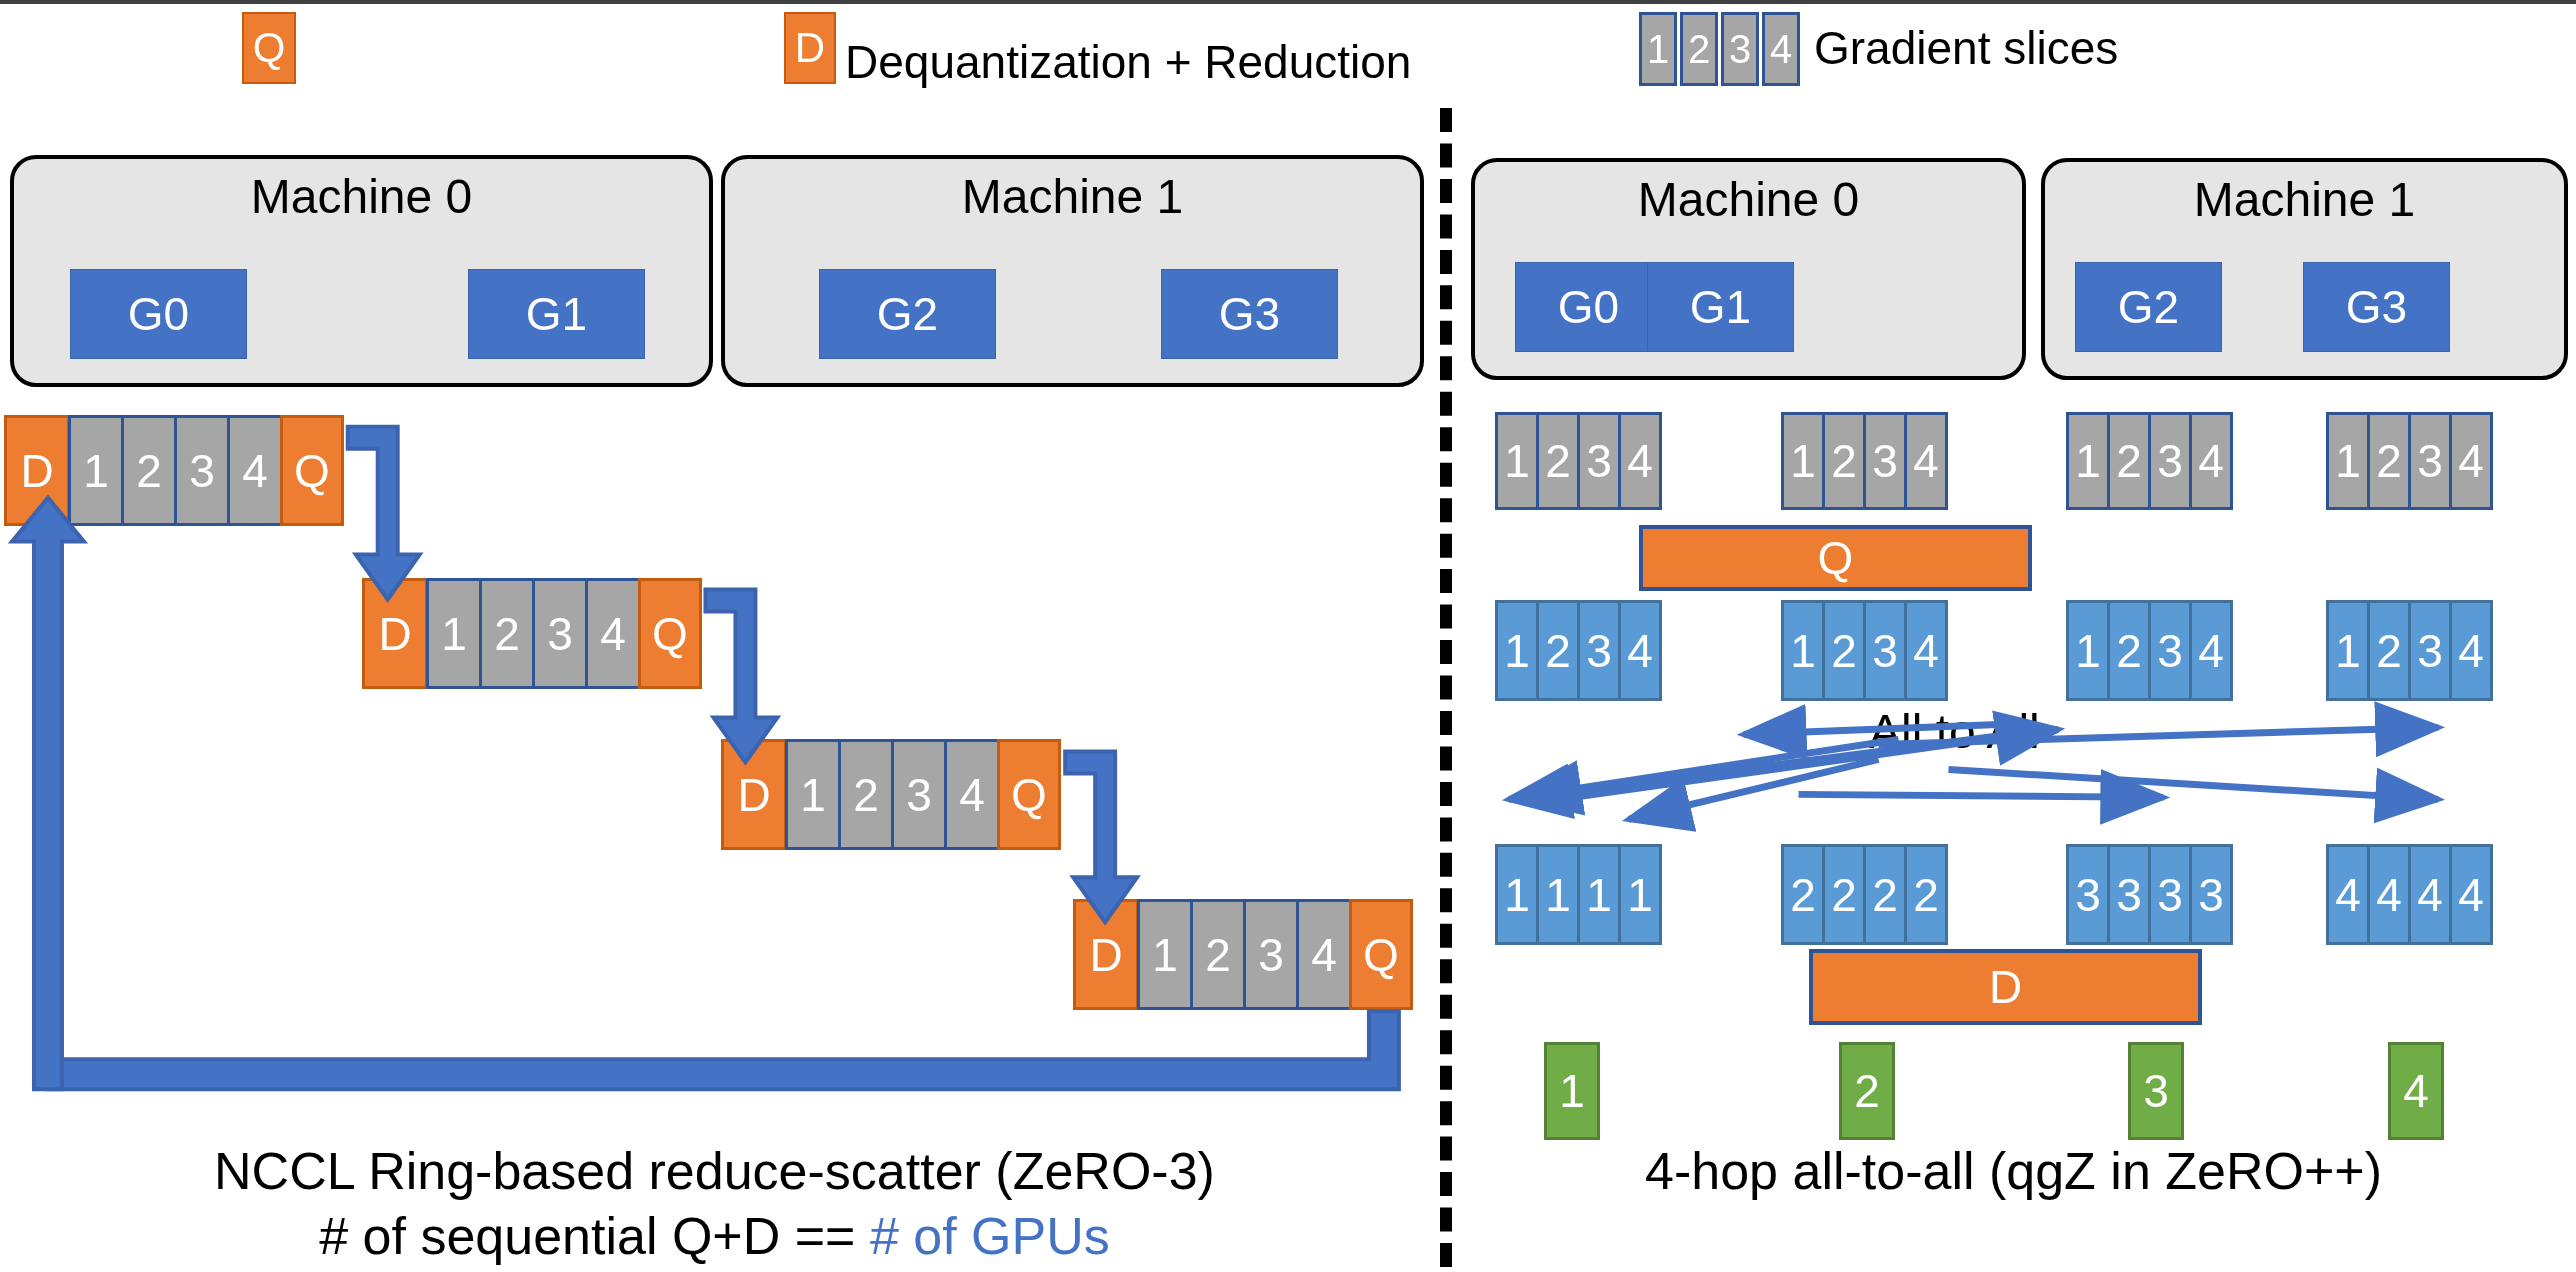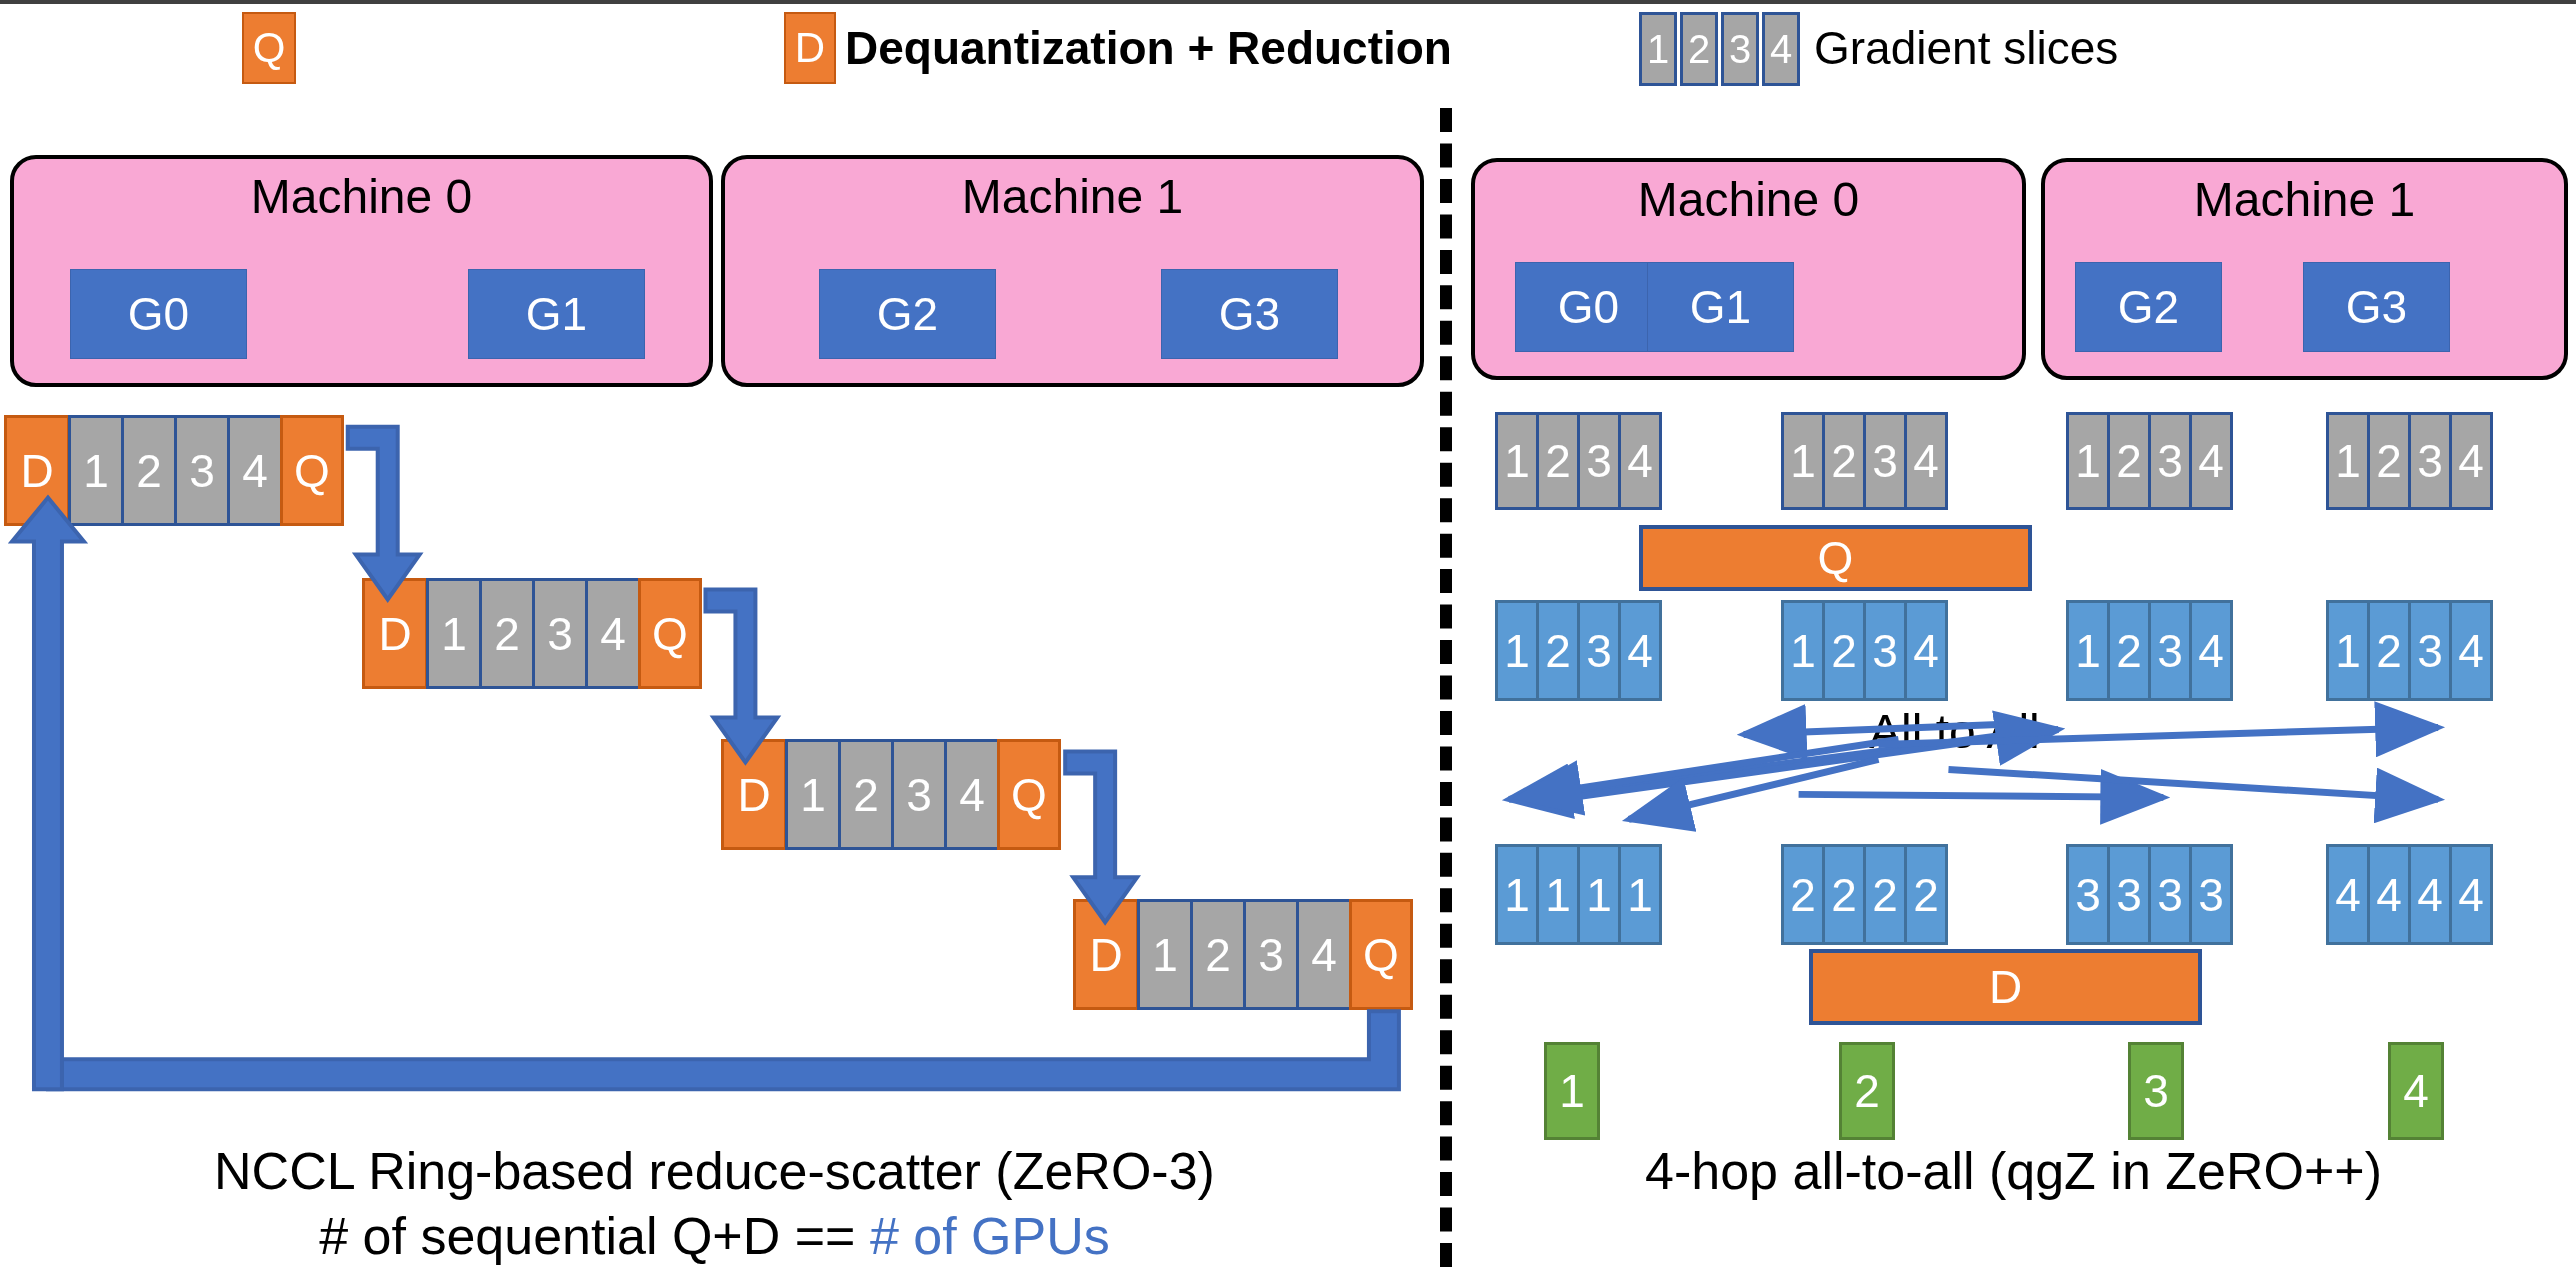--- a/index.html
+++ b/index.html
@@ -18,21 +18,21 @@
   .legend-label{
     display:flex;align-items:center;color:#000;font-size:46px;white-space:nowrap;
   }
   .legend-slice{
     display:flex;align-items:center;justify-content:center;
     background:#A6A6A6;border:3px solid #2E5496;color:#fff;font-size:40px;line-height:1;
   }
 
   
   .machine{
-    border:4px solid #000;border-radius:26px;background:#f9a8d4;
+    border:4px solid #000;border-radius:26px;background:#e5e5e5;
   }
   .machine-title{
     position:absolute;left:0;right:0;top:10px;text-align:center;
     font-size:48px;color:#000;
   }
   .gpu{
     position:absolute;background:#4472C4;border:1px solid #3C64AE;color:#fff;
     display:flex;align-items:center;justify-content:center;font-size:46px;
   }
 
@@ -74,21 +74,21 @@
 
 <div id="canvas">
 
   <div class="topline"></div>
 
   <div class="abs" style="left:242px;top:12px;width:54px;height:70px;"></div>
 
   <div class="abs legend-chip" style="left:242px;top:12px;width:54px;height:72px;">Q</div>
 
   <div class="abs legend-chip" style="left:784px;top:12px;width:52px;height:72px;">D</div>
-  <div class="abs legend-label" style="left:845px;top:14px;height:68px;font-weight:bold;">Dequantization + Reduction</div>
+  <div class="abs legend-label" style="left:845px;top:28px;height:68px;">Dequantization + Reduction</div>
 
   <div class="abs legend-slice" style="left:1639px;top:12px;width:38px;height:74px;">1</div>
   <div class="abs legend-slice" style="left:1680px;top:12px;width:38px;height:74px;">2</div>
   <div class="abs legend-slice" style="left:1721px;top:12px;width:38px;height:74px;">3</div>
   <div class="abs legend-slice" style="left:1762px;top:12px;width:38px;height:74px;">4</div>
   <div class="abs legend-label" style="left:1814px;top:14px;height:68px;">Gradient slices</div>
 
   <div class="divider" style="left:1440px;top:108px;height:1159px;"></div>
 
   <div class="abs machine" style="left:10px;top:155px;width:703px;height:232px;">

